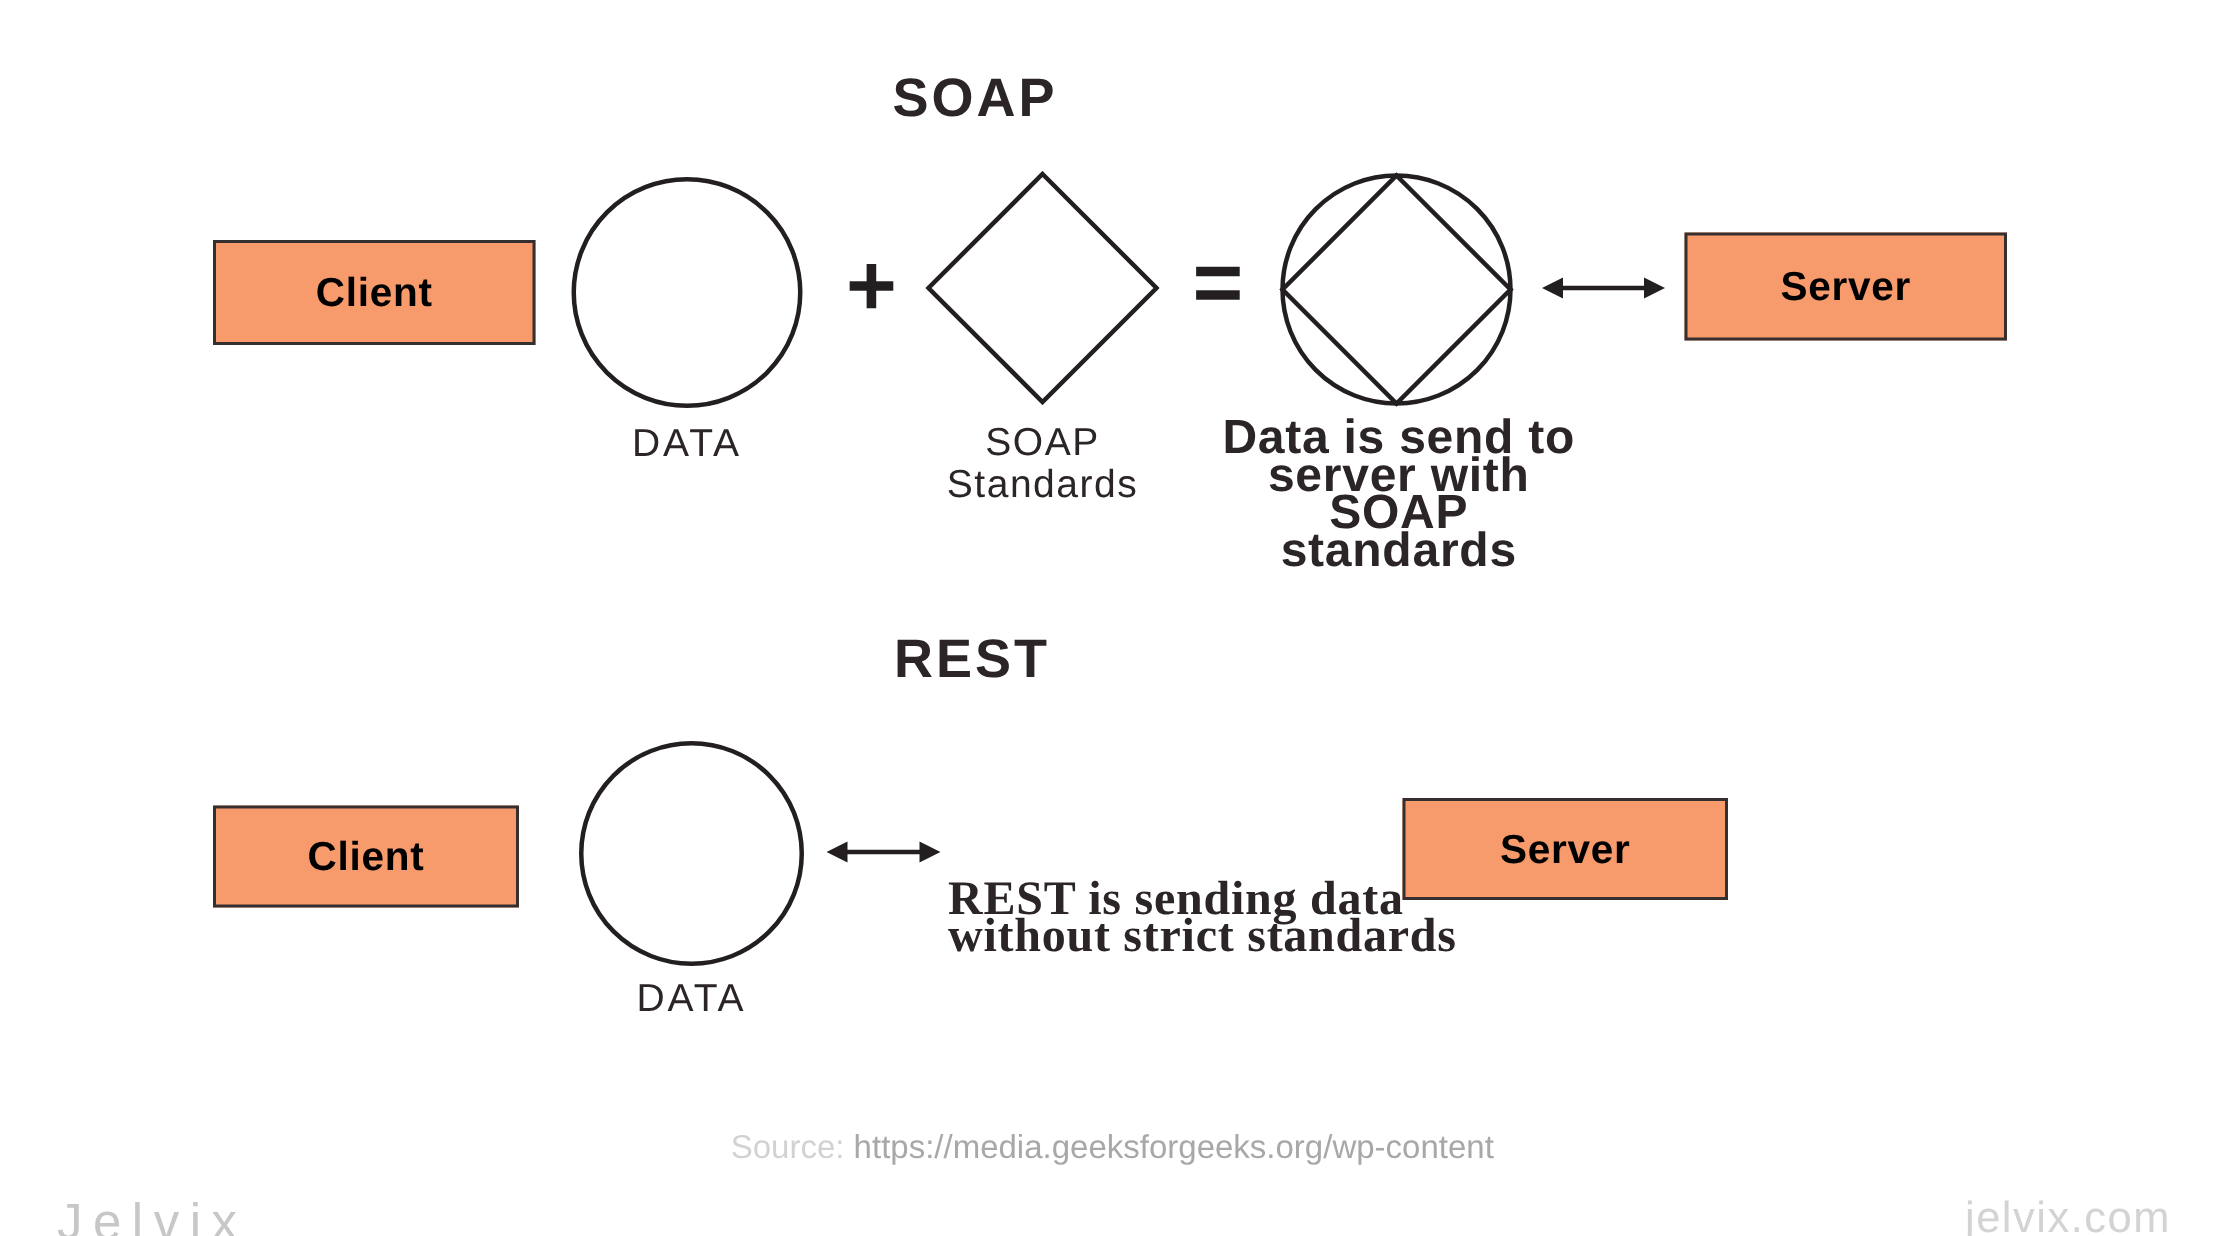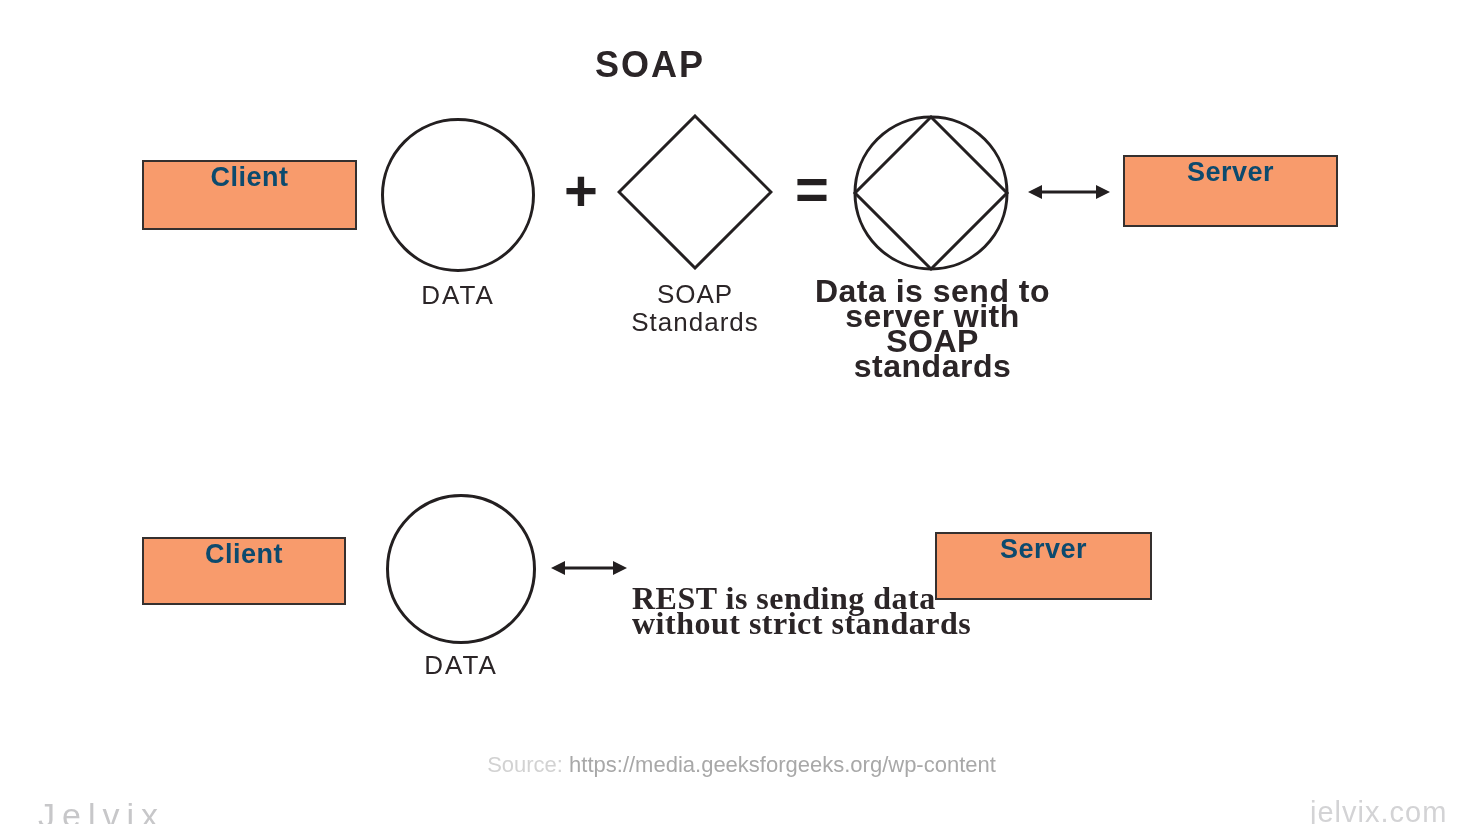--- a/index.html
+++ b/index.html
@@ -17,26 +17,26 @@
     font-size: 36px;
     font-weight: bold;
     letter-spacing: 2px;
     color: #2b2527;
     text-align: center;
   }
   .node-box {
     background: #F89B6C;
     border: 2px solid #35302f;
     display: flex;
-    align-items: flex-start;
+    align-items: center;
     justify-content: center;
     font-size: 27px;
     font-weight: bold;
     letter-spacing: 0.5px;
-    color: #0c4a6e;
+    color: #000000;
     box-sizing: border-box;
   }
   .shape-label {
     font-size: 26px;
     font-weight: normal;
     letter-spacing: 2px;
     text-align: center;
     color: #2b2527;
   }
   .caption {
@@ -111,20 +111,21 @@
   <svg class="abs shape" style="left:1028px; top:181px;" width="82" height="22" viewBox="0 0 82 22">
     <line x1="10" y1="11" x2="72" y2="11" stroke="#231f20" stroke-width="3"></line>
     <polygon points="0,11 14,4 14,18" fill="#231f20"></polygon>
     <polygon points="82,11 68,4 68,18" fill="#231f20"></polygon>
   </svg>
 
   <div class="abs node-box" style="left:1123px; top:155px; width:215px; height:72px;">
     <span>Server</span>
   </div>
 
+  <div class="abs sec-title" style="left:558px; top:418px; width:180px;">REST</div>
 
   <div class="abs node-box" style="left:142px; top:537px; width:204px; height:68px;">
     <span>Client</span>
   </div>
 
   <svg class="abs shape" style="left:385px; top:493px;" width="152" height="152" viewBox="0 0 152 152">
     <circle cx="76" cy="76" r="73.5" fill="none" stroke="#231f20" stroke-width="3"></circle>
   </svg>
   <div class="abs shape-label" style="left:391px; top:650px; width:140px;">DATA</div>
 

